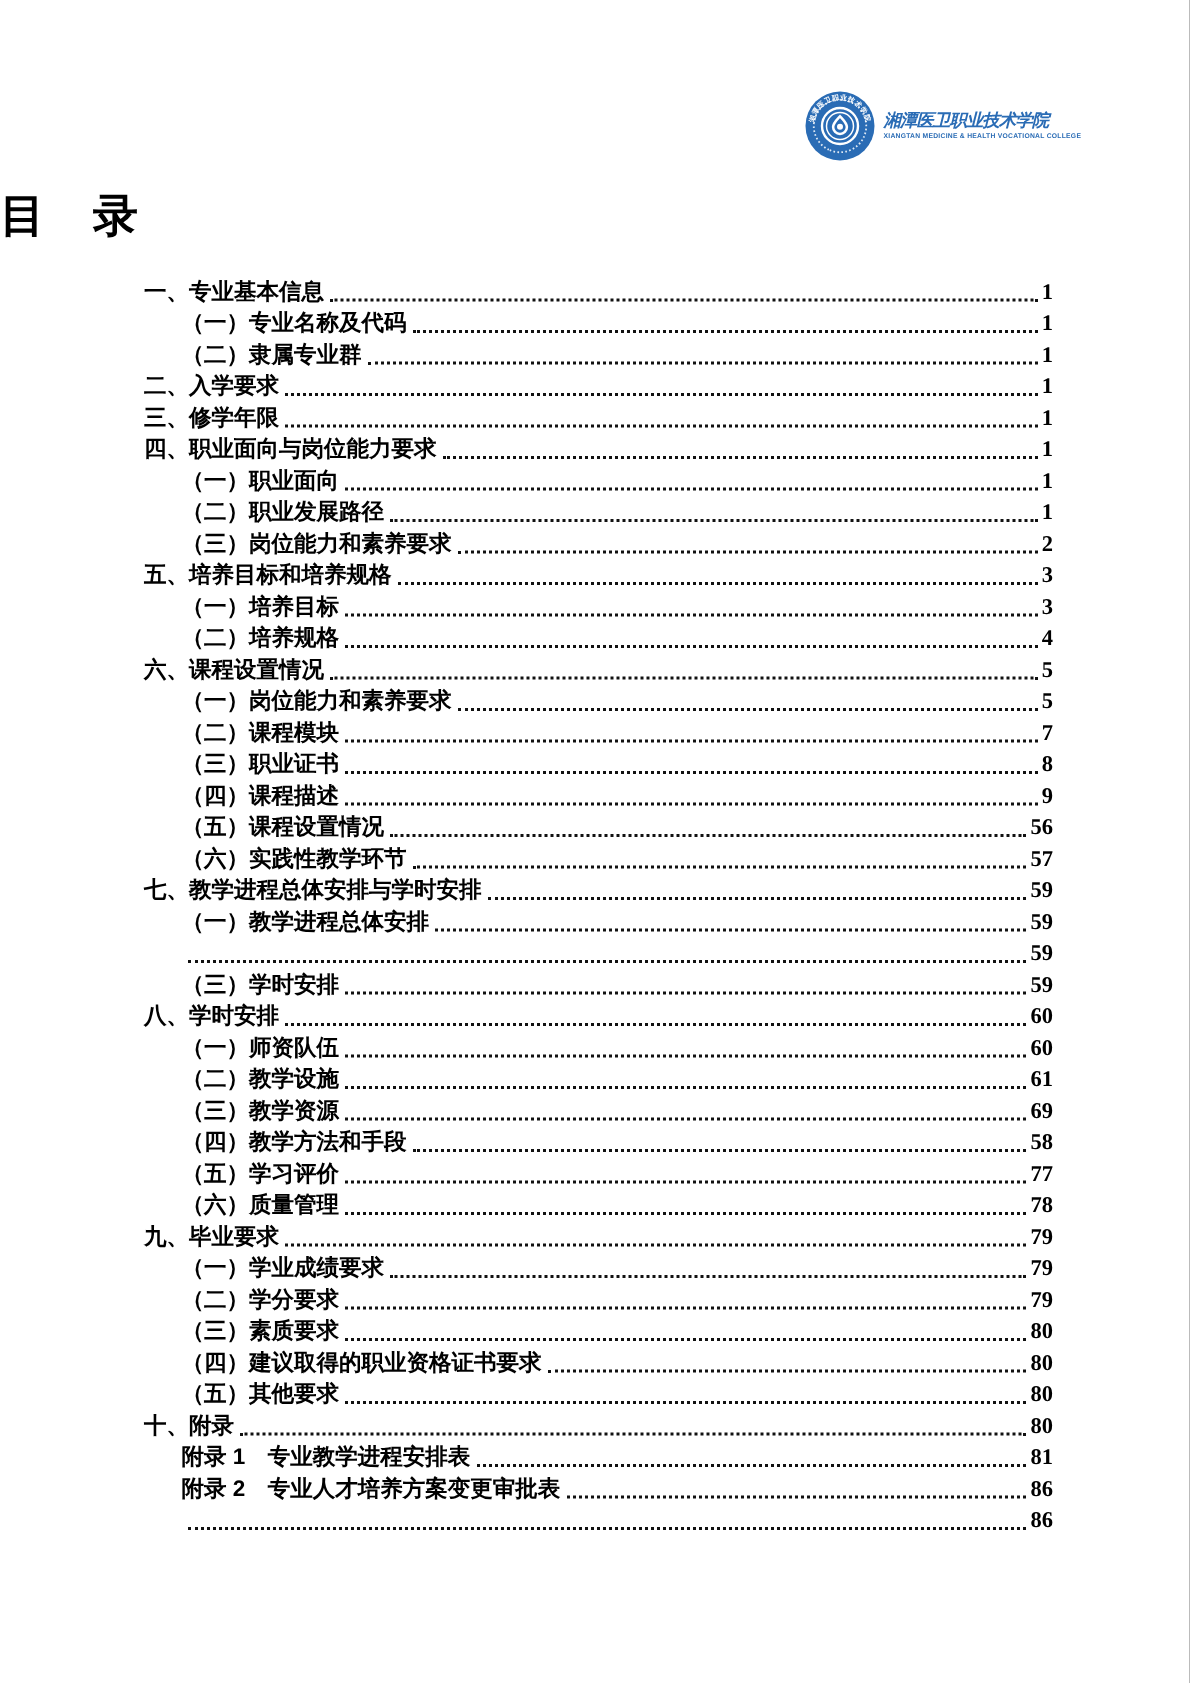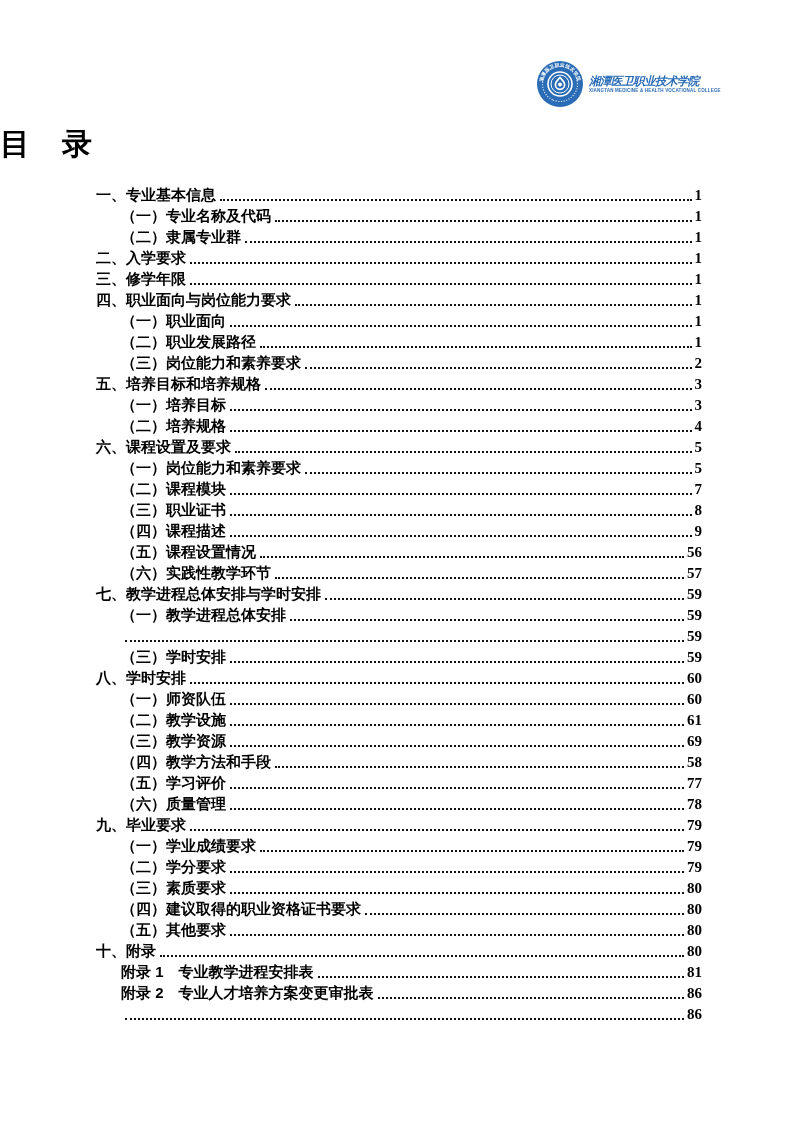--- a/index.html
+++ b/index.html
@@ -188,21 +188,21 @@
       <span class="toc-page">3</span>
     </div>
 
     <div class="toc-row level-2">
       <span class="toc-label">（二）培养规格</span>
       <span class="toc-leader"></span>
       <span class="toc-page">4</span>
     </div>
 
     <div class="toc-row level-1">
-      <span class="toc-label">六、课程设置及要求</span>
+      <span class="toc-label">六、课程设置情况</span>
       <span class="toc-leader"></span>
       <span class="toc-page">5</span>
     </div>
 
     <div class="toc-row level-2">
       <span class="toc-label">（一）岗位能力和素养要求</span>
       <span class="toc-leader"></span>
       <span class="toc-page">5</span>
     </div>
 

